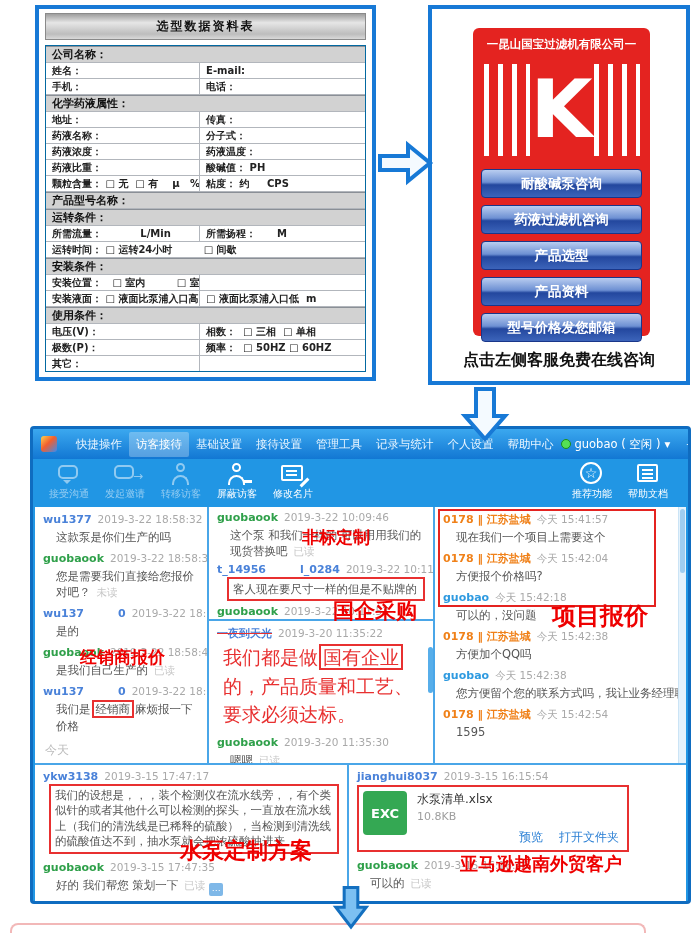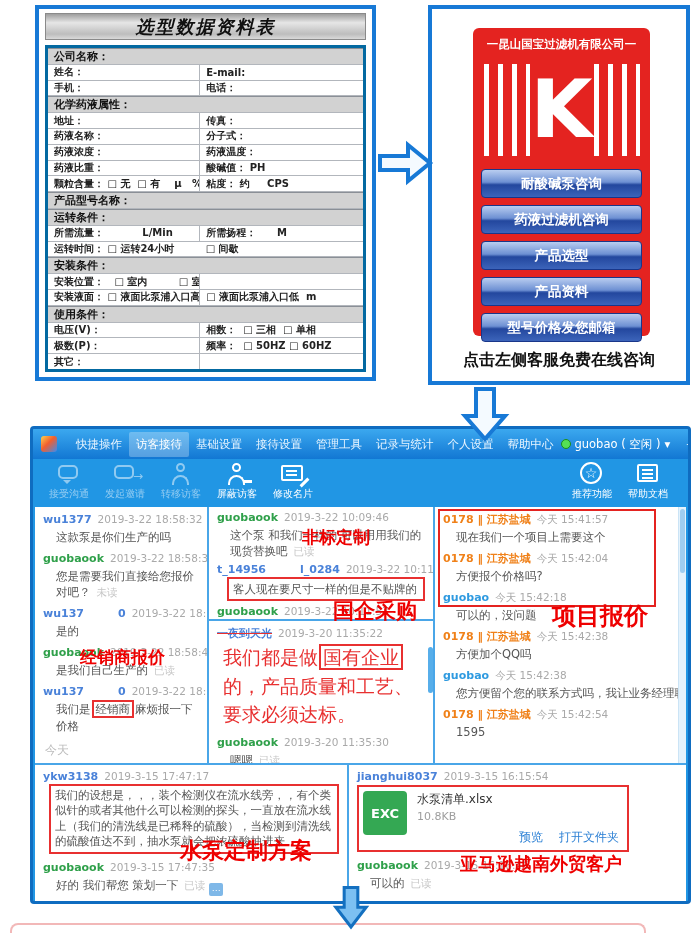--- a/index.html
+++ b/index.html
@@ -4,23 +4,23 @@
 <style>
   html,body{margin:0;padding:0;background:#fff;}
   .page{position:relative;width:700px;height:933px;background:#fff;overflow:hidden;
         font-family:"DejaVu Sans","Liberation Sans",sans-serif;}
 
   
   #form-panel{position:absolute;left:35px;top:5px;width:341px;height:376px;
     border:4px solid #1779d6;background:#fff;box-sizing:border-box;}
   .form-title{height:25px;margin:4px 6px 3px;background:linear-gradient(180deg,#9e9e9e,#e6e6e6 35%,#bdbdbd 80%,#d9d9d9);
     border:1px solid #8a8a8a;display:flex;align-items:center;justify-content:center;
-    font-size:18px;font-weight:bold;color:#111;letter-spacing:2px;font-style:italic;}
+    font-size:12px;font-weight:bold;color:#111;letter-spacing:2px;}
   .form-rows{position:absolute;top:36px;left:6px;right:6px;bottom:5px;display:flex;flex-direction:column;
-    border:3px solid #0369a1;}
+    border:1px solid #0369a1;}
   .f-row{flex:1;display:flex;align-items:center;border-bottom:1px solid #b2b6bc;min-height:0;overflow:hidden;}
   .f-row:last-child{border-bottom:none;}
   .f-section{background:#d2d2d2;font-weight:bold;font-size:11px;color:#111;padding-left:6px;border-top:1px solid #8a8f96;}
   .f-single{font-size:10px;font-weight:bold;color:#222;padding-left:6px;white-space:pre;}
   .f-pair{padding:0;}
   .f-cell{width:48%;height:100%;display:flex;align-items:center;padding-left:6px;box-sizing:border-box;
     font-size:10px;font-weight:bold;color:#222;white-space:pre;overflow:hidden;}
   .f-cell-r{width:52%;border-left:1px solid #b2b6bc;}
 
   

